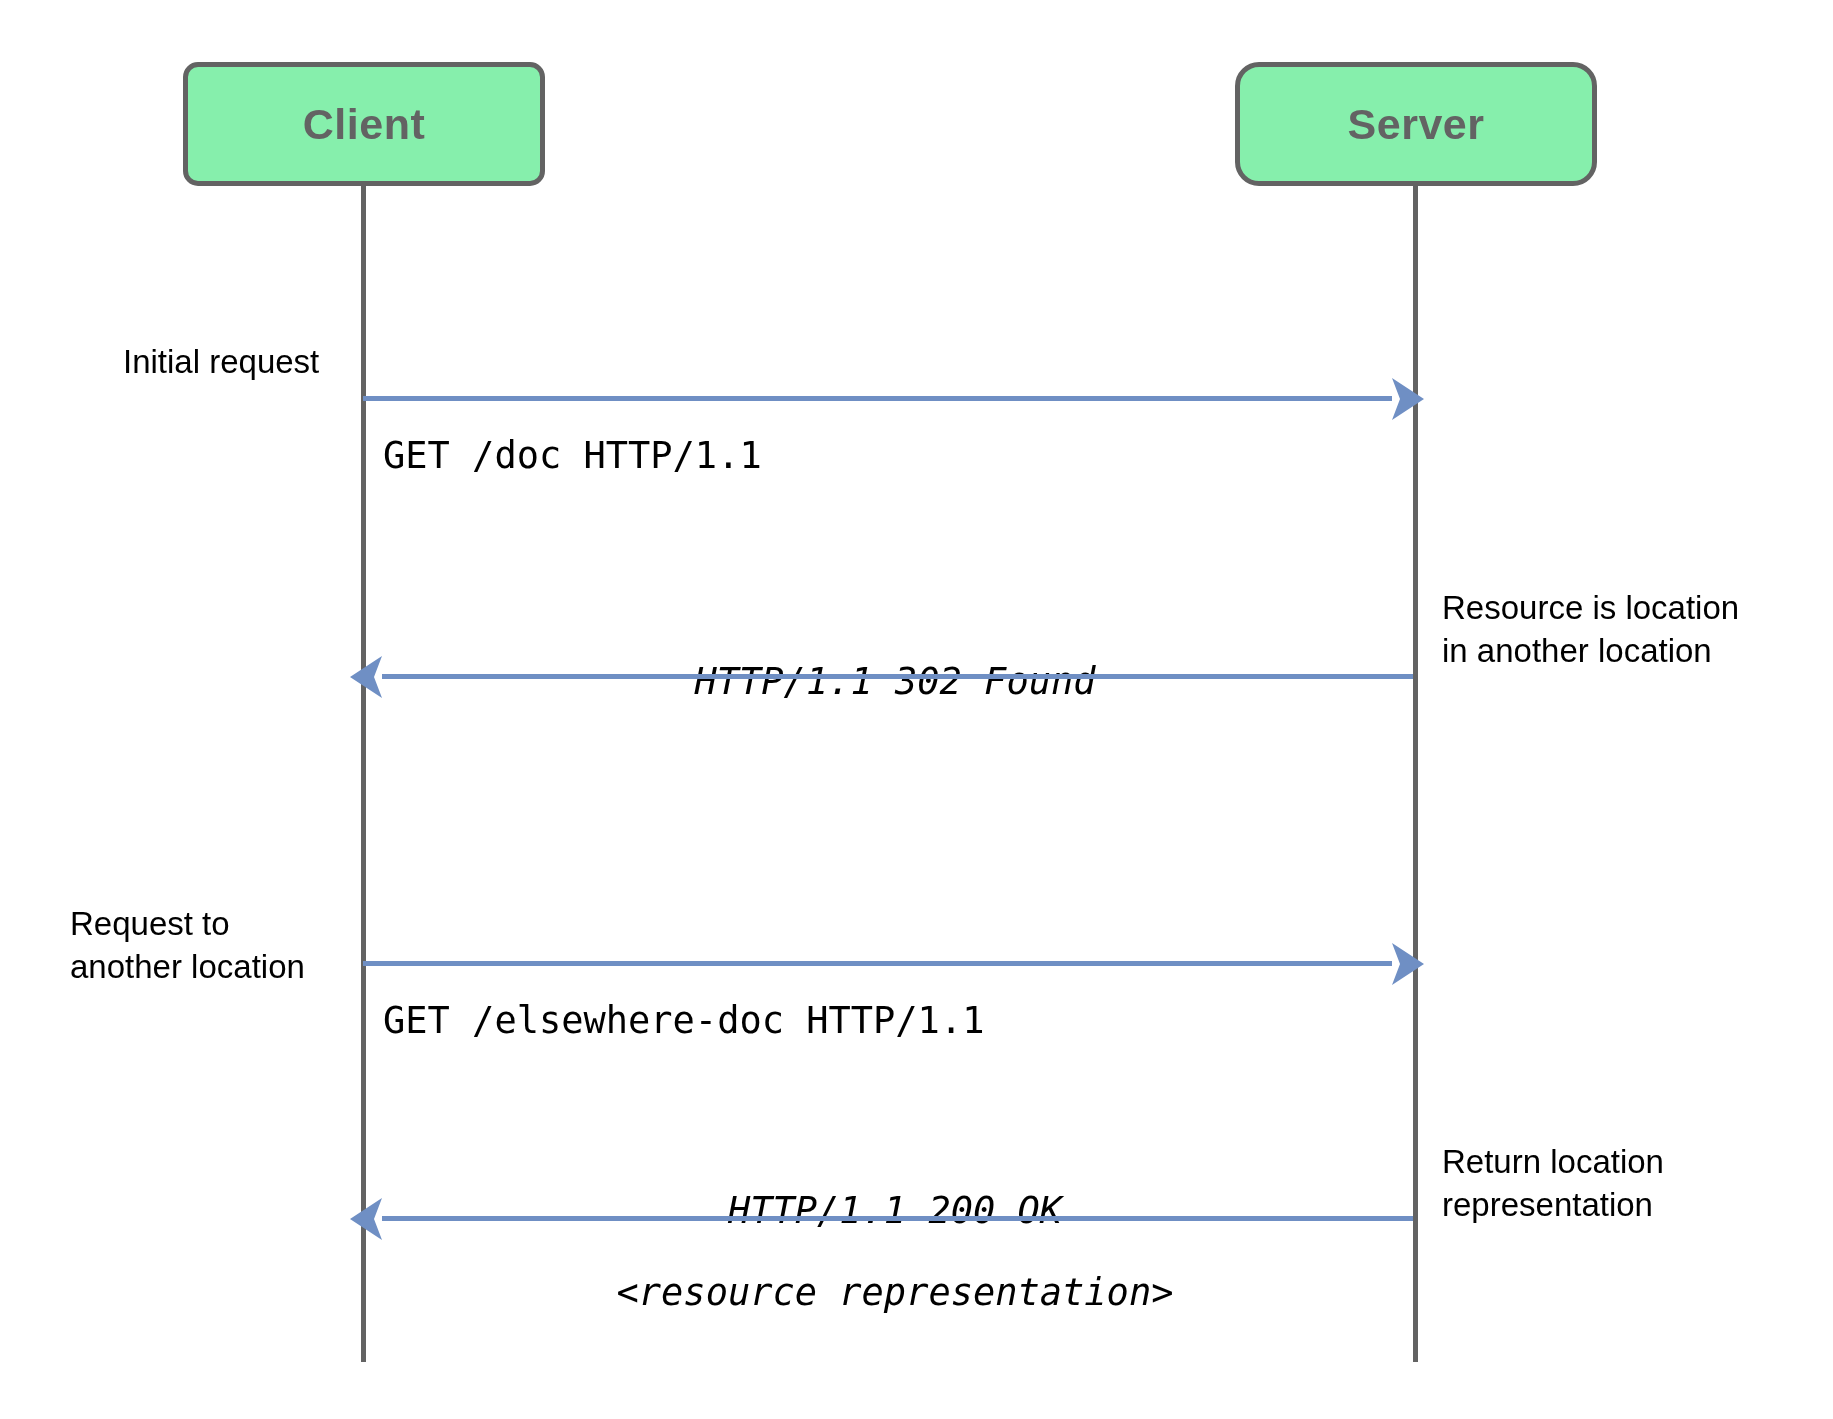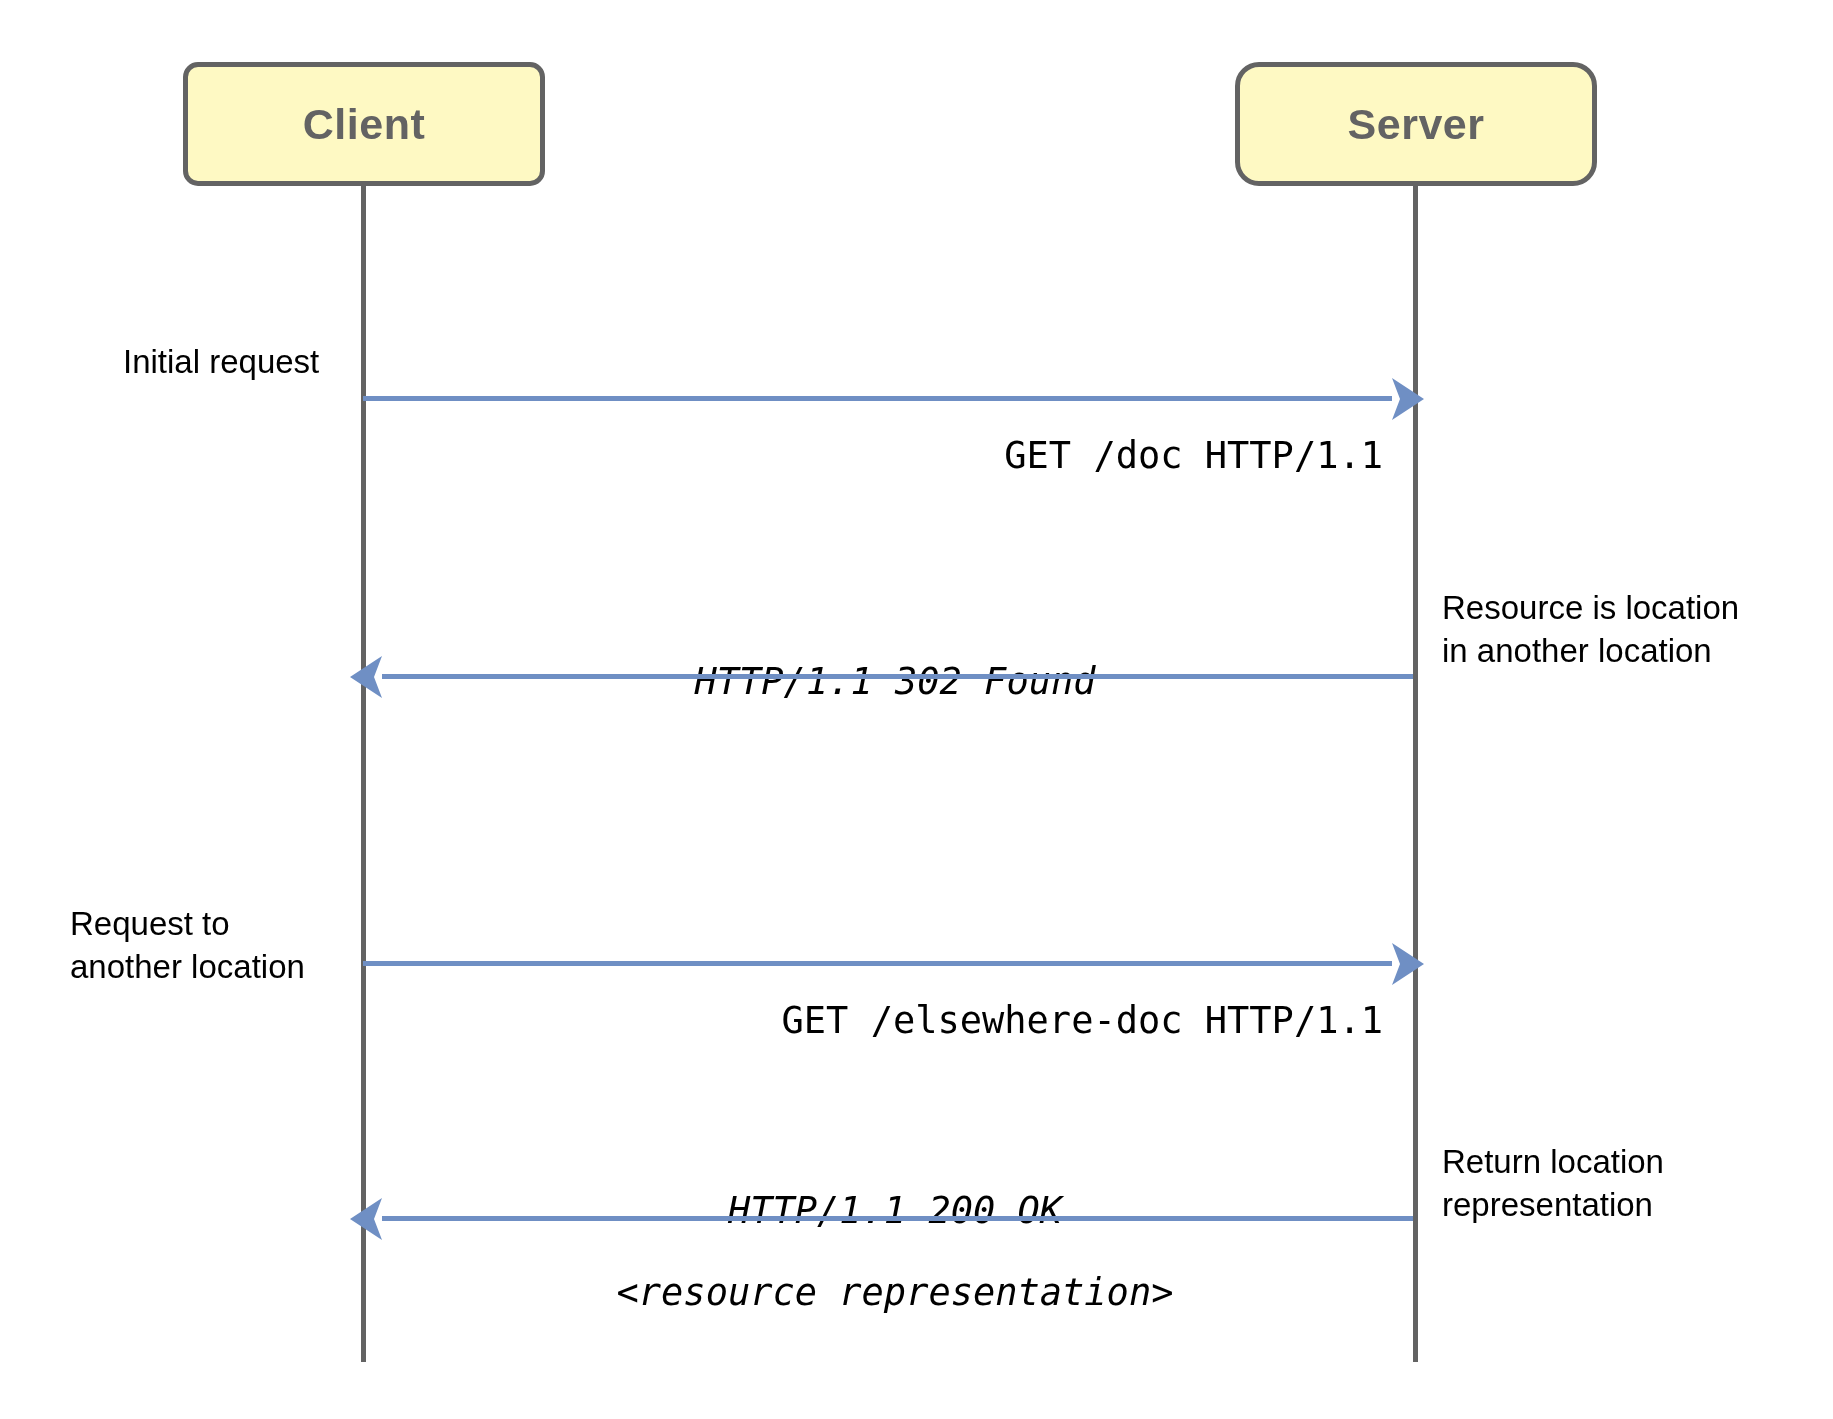--- a/index.html
+++ b/index.html
@@ -13,21 +13,21 @@
     height: 1419px;
     background: #ffffff;
     overflow: hidden;
     font-family: "Liberation Sans", sans-serif;
   }
 
   
   .participant-box {
     position: absolute;
     box-sizing: border-box;
-    background: #fef9c3;
+    background: #86efac;
     border: 5px solid #636363;
     border-radius: 15px;
     display: flex;
     align-items: center;
     justify-content: center;
   }
   .participant-label {
     font-family: "Liberation Sans", sans-serif;
     font-weight: bold;
     font-size: 43px;
@@ -59,21 +59,21 @@
 
   
   .mono-text {
     position: absolute;
     font-family: "DejaVu Sans Mono", "Liberation Mono", monospace;
     font-size: 37px;
     line-height: 52px;
     color: #000000;
     white-space: pre;
   }
-  .mono-left  { text-align: right;  }
+  .mono-left  { text-align: left;  }
   .mono-right { text-align: center; font-style: italic; }
 
   
   .note {
     position: absolute;
     font-family: "Liberation Sans", sans-serif;
     font-size: 33px;
     line-height: 43px;
     color: #000000;
     white-space: pre-line;

